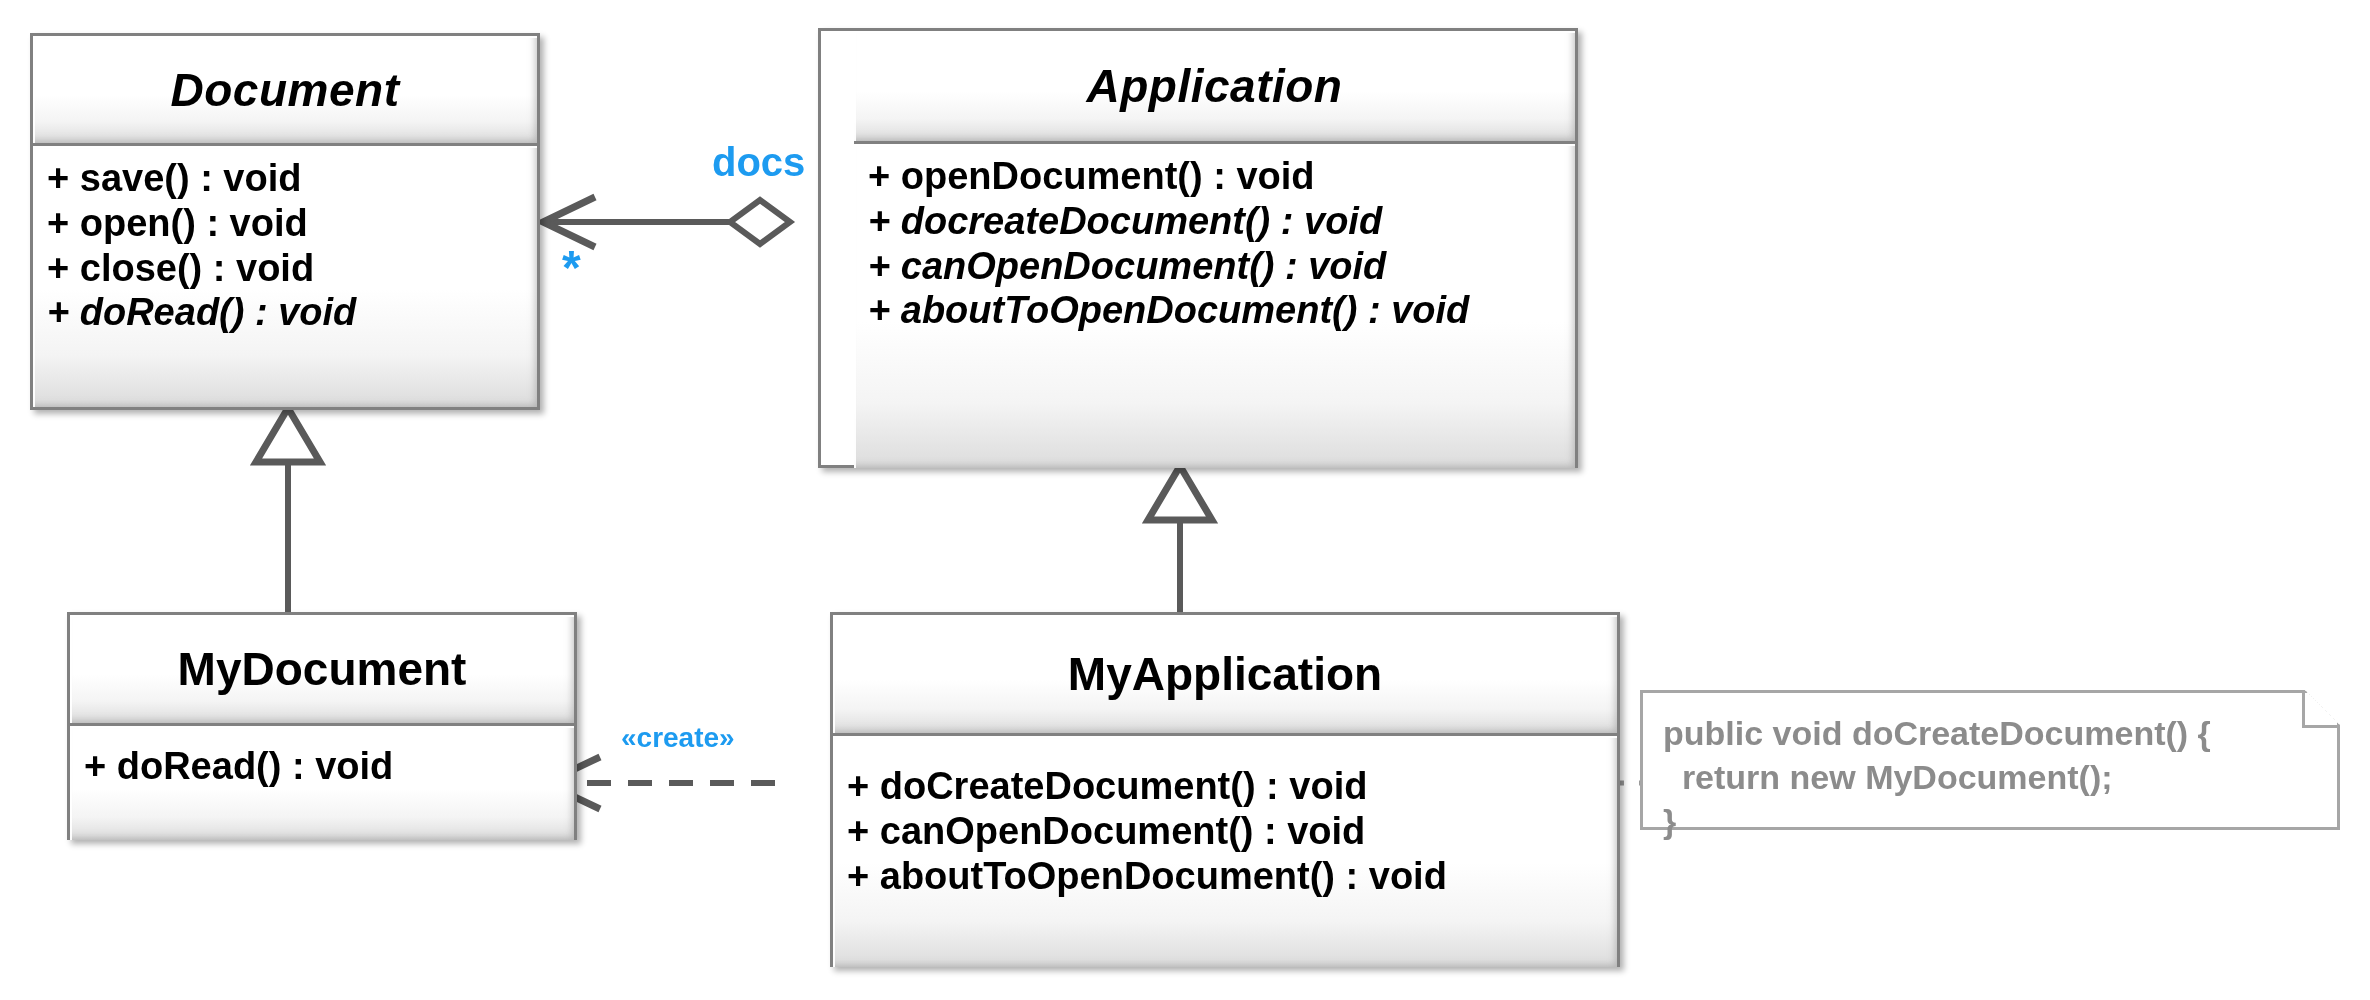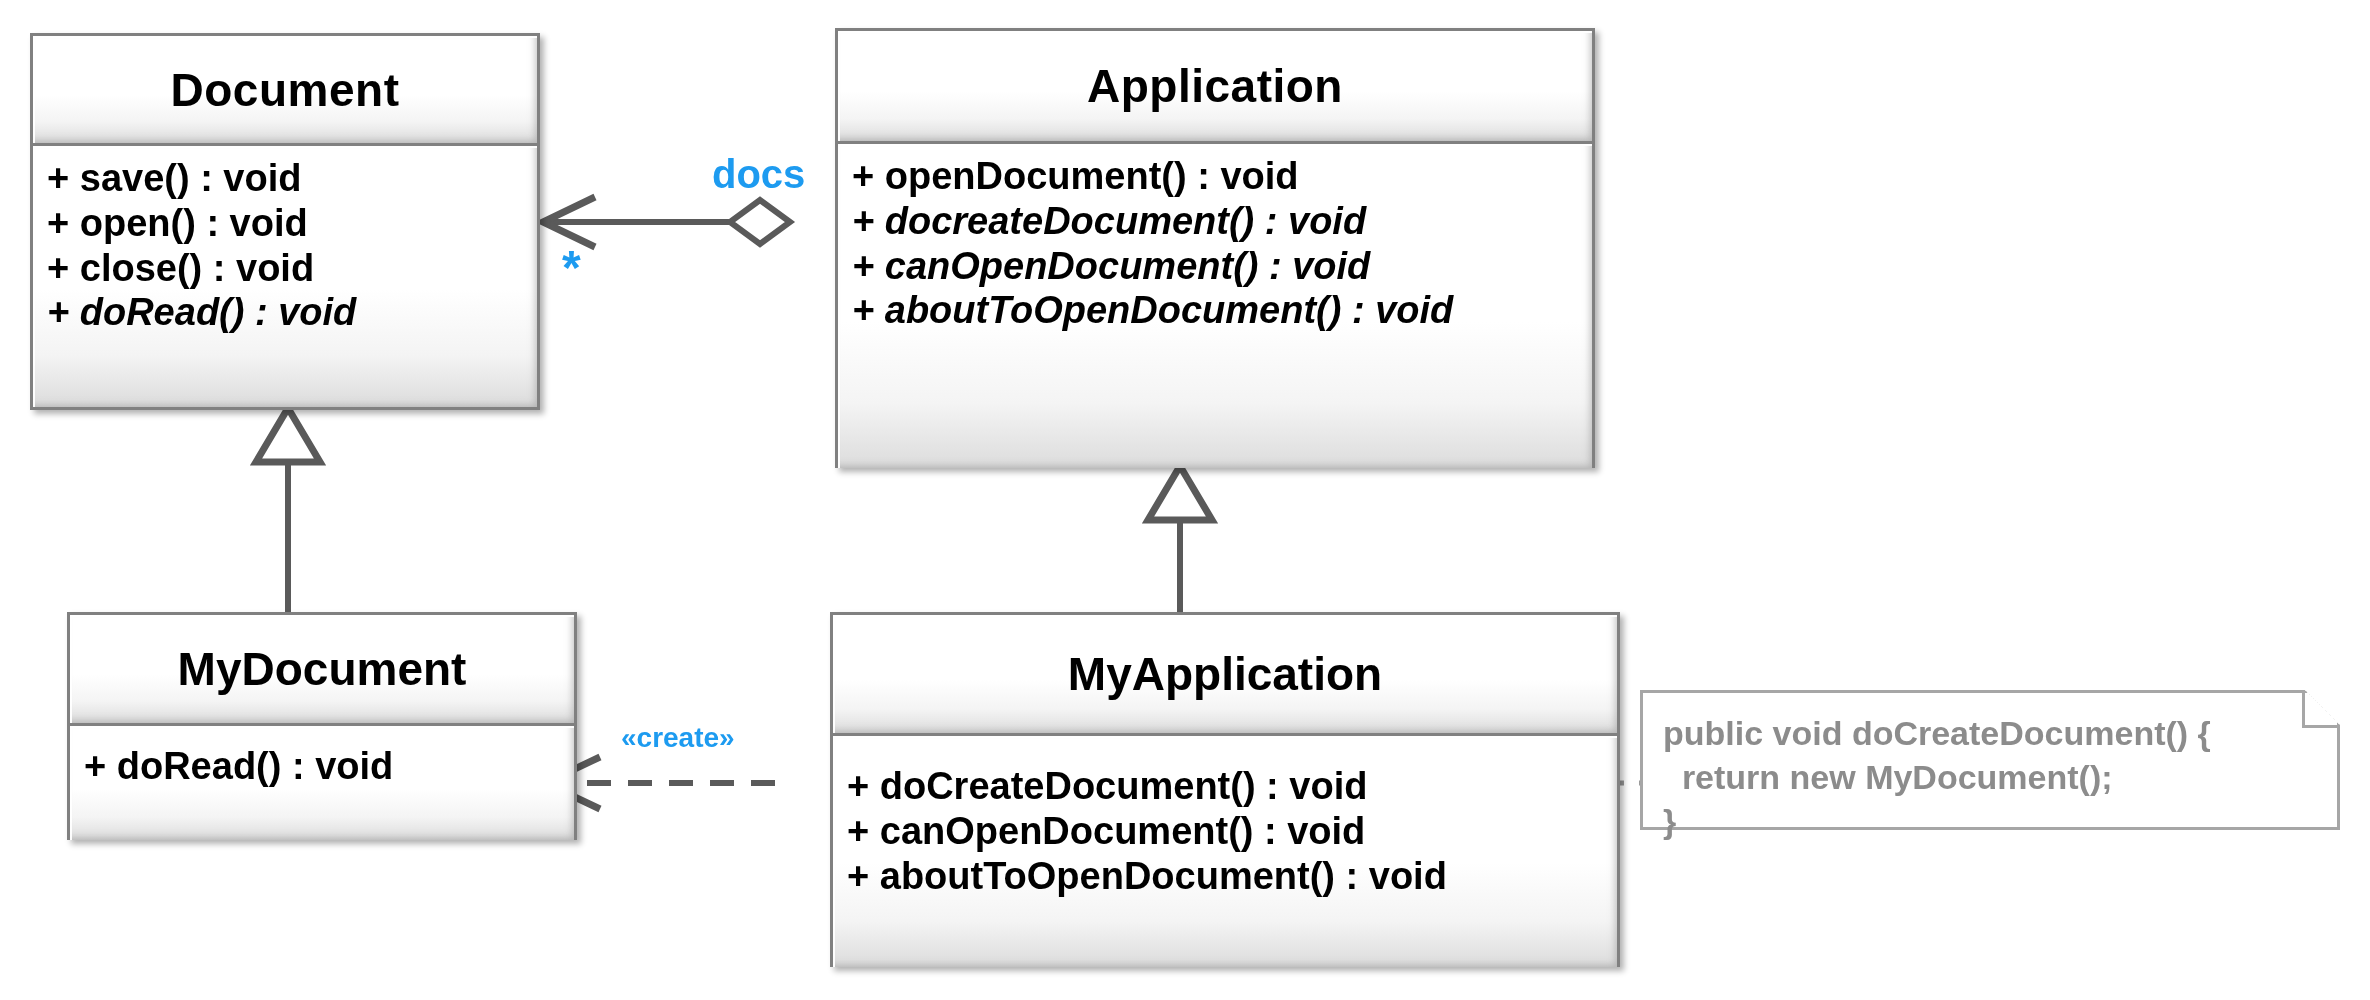--- a/index.html
+++ b/index.html
@@ -49,21 +49,21 @@
   }
   .class-name {
     text-align: center;
     font-weight: bold;
     color: #000000;
     white-space: nowrap;
     display: flex;
     align-items: center;
     justify-content: center;
   }
-  .class-name.abstract { }
+  .class-name.abstract { font-style: italic; }
 
   .ops {
     padding: 10px 14px 14px 14px;
   }
   .op {
     color: #000000;
     font-weight: bold;
     white-space: nowrap;
     line-height: 1.18;
   }
@@ -167,21 +167,21 @@
   <div class="uml-class" style="left:30px; top:33px; width:510px; height:377px;">
     <div class="compartment class-name abstract" style="height:107px; font-size:46px; letter-spacing:0.5px;">Document</div>
     <div class="compartment ops" style="height:264px; font-size:38px;">
       <div class="op">+ save() : void</div>
       <div class="op">+ open() : void</div>
       <div class="op">+ close() : void</div>
       <div class="op abstract">+ doRead() : void</div>
     </div>
   </div>
 
-  <div class="uml-class" style="left:835px; top:28px; width:760px; height:440px;">
+  <div class="uml-class" style="left:818px; top:28px; width:760px; height:440px;padding-left:33px;">
     <div class="compartment class-name abstract" style="height:110px; font-size:46px; letter-spacing:0.5px;">Application</div>
     <div class="compartment ops" style="height:327px; font-size:38px;">
       <div class="op">+ openDocument() : void</div>
       <div class="op abstract">+ docreateDocument() : void</div>
       <div class="op abstract">+ canOpenDocument() : void</div>
       <div class="op abstract">+ aboutToOpenDocument() : void</div>
     </div>
   </div>
 
   <div class="uml-class" style="left:30px; top:612px; width:510px; height:228px;margin-left:37px;">
@@ -200,19 +200,19 @@
     </div>
   </div>
 
   <div class="uml-note" style="left:1640px; top:690px; width:700px; height:140px;">
     <div class="fold"></div>
     <div class="note-body" style="font-size:34px;">public void doCreateDocument() {
   return new MyDocument();
 }</div>
   </div>
 
-  <div class="edge-label" style="left:712px; top:140px; font-size:40px;margin-top:12px;">docs</div>
+  <div class="edge-label" style="left:712px; top:140px; font-size:40px;">docs</div>
 
   <div class="edge-label" style="left:562px; top:240px; font-size:48px;">*</div>
 
   <div class="edge-label" style="left:575px; top:722px; font-size:28px;margin-left:46px;">«create»</div>
 
 </div>
 
 </body></html>

